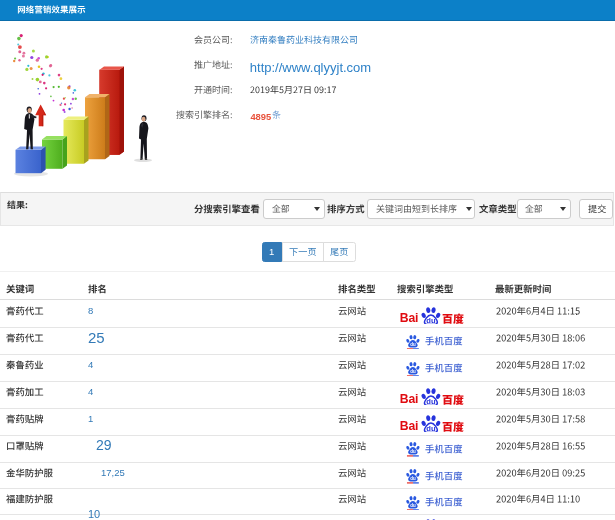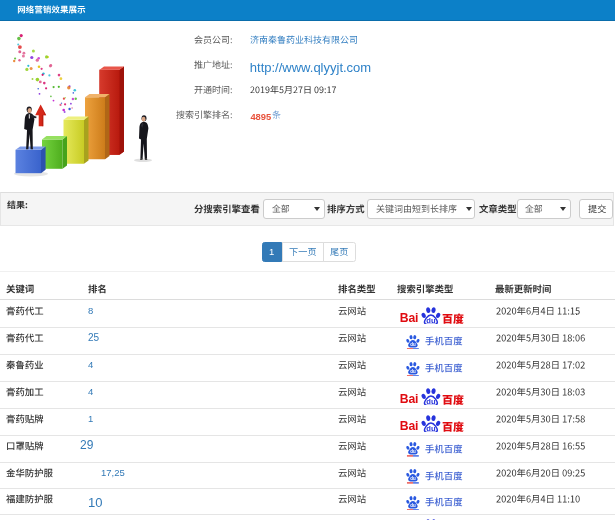--- a/index.html
+++ b/index.html
@@ -297,21 +297,21 @@
   </svg>
 <svg style="position:absolute;left:441.8px;top:312.8px;overflow:visible" width="22.0" height="11.4" viewBox="0 -9.90 22.00 11.44">
     <use href="#c_bdu" fill="#e00b10"></use>
   </svg>
 <svg style="position:absolute;left:495.5px;top:306.1px;overflow:visible" width="84.2" height="9.7" viewBox="0 -8.37 84.18 9.67">
     <use href="#d0" fill="#333"></use>
   </svg>
 <svg style="position:absolute;left:5.5px;top:333.0px;overflow:visible" width="37.6" height="9.8" viewBox="0 -8.46 37.60 9.78">
     <use href="#k_gydg" fill="#333"></use>
   </svg>
-<div class="abs" style="left:88px;top:333.1px;font-size:10px;color:#337ab7;line-height:9.5px">25</div>
+<div class="abs" style="left:88px;top:333.1px;font-size:15px;color:#337ab7;line-height:9.5px">25</div>
 <svg style="position:absolute;left:338.0px;top:333.0px;overflow:visible" width="28.2" height="9.8" viewBox="0 -8.46 28.20 9.78">
     <use href="#c_yun" fill="#333"></use>
   </svg>
 <svg class="abs" style="left:406.3px;top:334.8px" width="13.8" height="14.5" viewBox="0 0 20 21">
     <use href="#paw" fill="#2b5ae0"></use>
     <text x="10" y="16.6" font-size="6.4" font-weight="bold" fill="#fff" text-anchor="middle" font-family="Liberation Sans">du</text>
     <rect x="1.4" y="19.2" width="8.8" height="1.9" fill="#e8403a"></rect>
     <rect x="10.2" y="19.2" width="8.4" height="1.9" fill="#2b5ae0"></rect>
   </svg>
 <svg style="position:absolute;left:424.5px;top:336.4px;overflow:visible" width="37.6" height="9.8" viewBox="0 -8.46 37.60 9.78">
@@ -369,21 +369,21 @@
   </svg>
 <svg style="position:absolute;left:441.8px;top:420.8px;overflow:visible" width="22.0" height="11.4" viewBox="0 -9.90 22.00 11.44">
     <use href="#c_bdu" fill="#e00b10"></use>
   </svg>
 <svg style="position:absolute;left:495.5px;top:414.1px;overflow:visible" width="89.3" height="9.7" viewBox="0 -8.37 89.35 9.67">
     <use href="#d4" fill="#333"></use>
   </svg>
 <svg style="position:absolute;left:5.5px;top:440.5px;overflow:visible" width="37.6" height="9.8" viewBox="0 -8.46 37.60 9.78">
     <use href="#k_kztp" fill="#333"></use>
   </svg>
-<div class="abs" style="left:80px;top:440.6px;font-size:12px;color:#337ab7;line-height:9.5px">29</div>
+<div class="abs" style="left:96px;top:440.6px;font-size:14px;color:#337ab7;line-height:9.5px">29</div>
 <svg style="position:absolute;left:338.0px;top:440.5px;overflow:visible" width="28.2" height="9.8" viewBox="0 -8.46 28.20 9.78">
     <use href="#c_yun" fill="#333"></use>
   </svg>
 <svg class="abs" style="left:406.3px;top:442.3px" width="13.8" height="14.5" viewBox="0 0 20 21">
     <use href="#paw" fill="#2b5ae0"></use>
     <text x="10" y="16.6" font-size="6.4" font-weight="bold" fill="#fff" text-anchor="middle" font-family="Liberation Sans">du</text>
     <rect x="1.4" y="19.2" width="8.8" height="1.9" fill="#e8403a"></rect>
     <rect x="10.2" y="19.2" width="8.4" height="1.9" fill="#2b5ae0"></rect>
   </svg>
 <svg style="position:absolute;left:424.5px;top:443.9px;overflow:visible" width="37.6" height="9.8" viewBox="0 -8.46 37.60 9.78">
@@ -407,21 +407,21 @@
   </svg>
 <svg style="position:absolute;left:424.5px;top:470.9px;overflow:visible" width="37.6" height="9.8" viewBox="0 -8.46 37.60 9.78">
     <use href="#c_sjbd" fill="#3f62d2"></use>
   </svg>
 <svg style="position:absolute;left:495.5px;top:467.6px;overflow:visible" width="89.3" height="9.7" viewBox="0 -8.37 89.35 9.67">
     <use href="#d6" fill="#333"></use>
   </svg>
 <svg style="position:absolute;left:5.5px;top:494.0px;overflow:visible" width="47.0" height="9.8" viewBox="0 -8.46 47.00 9.78">
     <use href="#k_fjfhf" fill="#333"></use>
   </svg>
-<div class="abs" style="left:88px;top:498px;font-size:13px;color:#337ab7;line-height:9.5px">10</div>
+<div class="abs" style="left:88px;top:510px;font-size:11px;color:#337ab7;line-height:9.5px">10</div>
 <svg style="position:absolute;left:338.0px;top:494.0px;overflow:visible" width="28.2" height="9.8" viewBox="0 -8.46 28.20 9.78">
     <use href="#c_yun" fill="#333"></use>
   </svg>
 <svg class="abs" style="left:406.3px;top:495.8px" width="13.8" height="14.5" viewBox="0 0 20 21">
     <use href="#paw" fill="#2b5ae0"></use>
     <text x="10" y="16.6" font-size="6.4" font-weight="bold" fill="#fff" text-anchor="middle" font-family="Liberation Sans">du</text>
     <rect x="1.4" y="19.2" width="8.8" height="1.9" fill="#e8403a"></rect>
     <rect x="10.2" y="19.2" width="8.4" height="1.9" fill="#2b5ae0"></rect>
   </svg>
 <svg style="position:absolute;left:424.5px;top:497.4px;overflow:visible" width="37.6" height="9.8" viewBox="0 -8.46 37.60 9.78">

